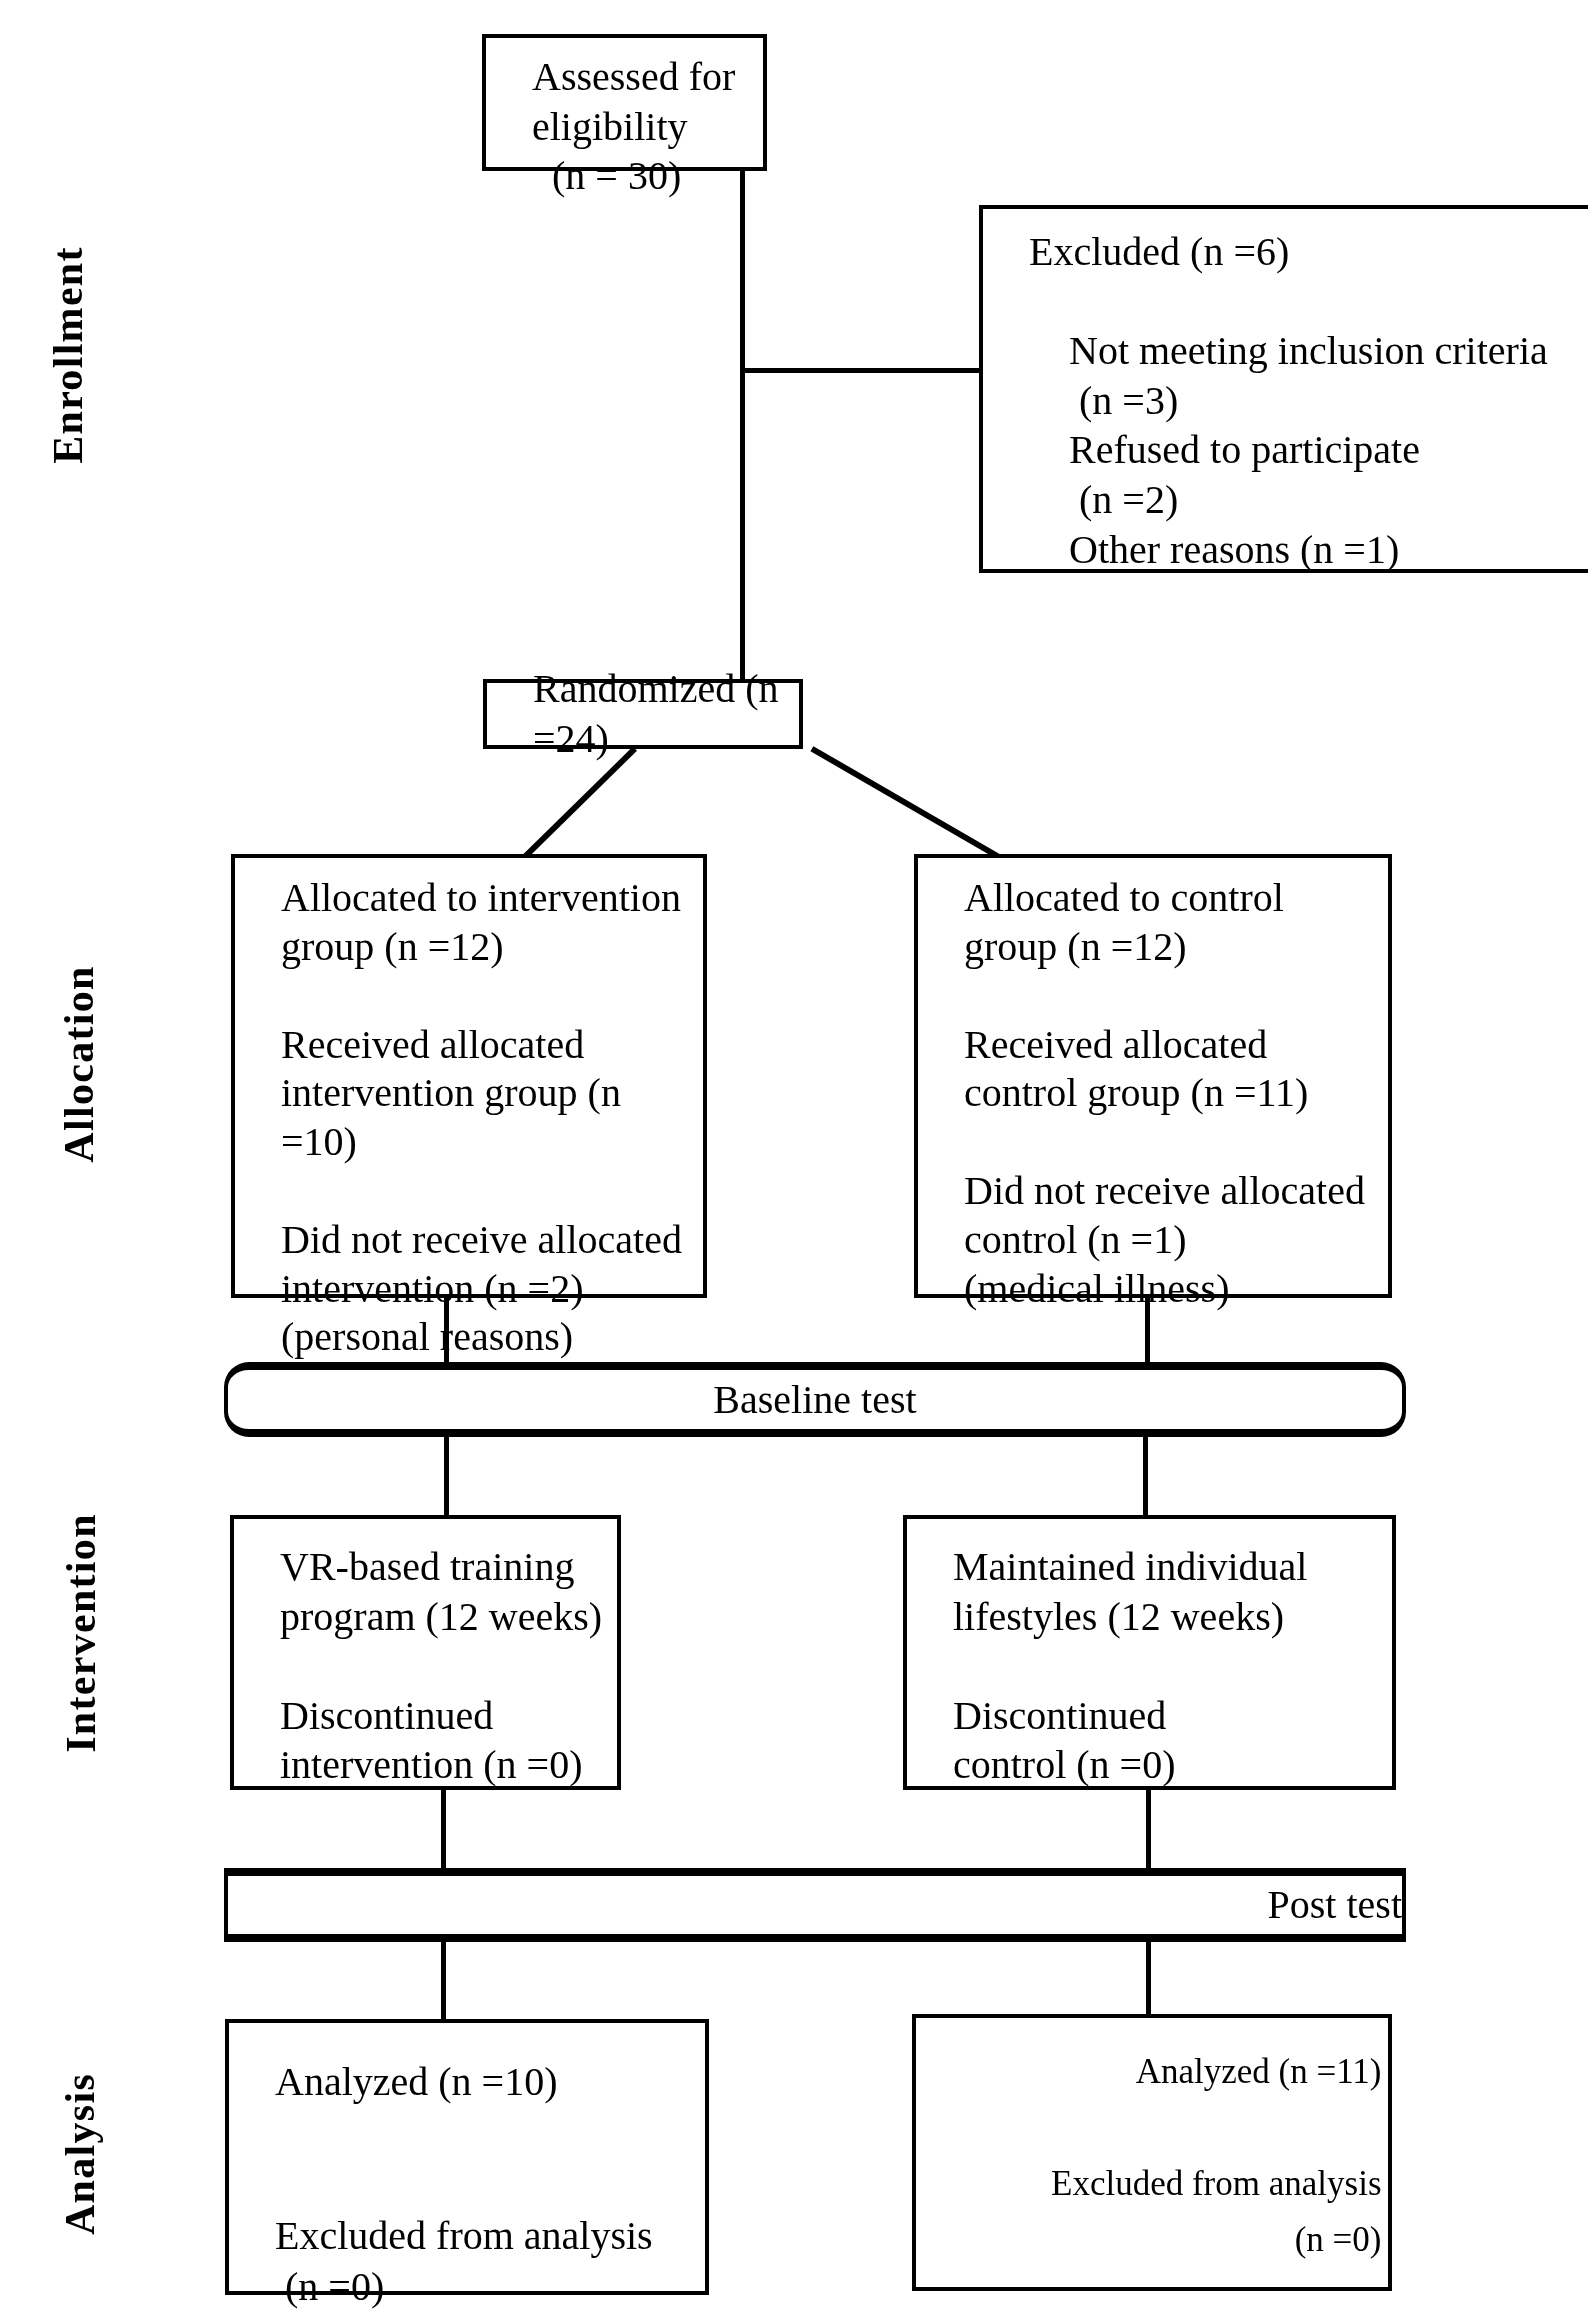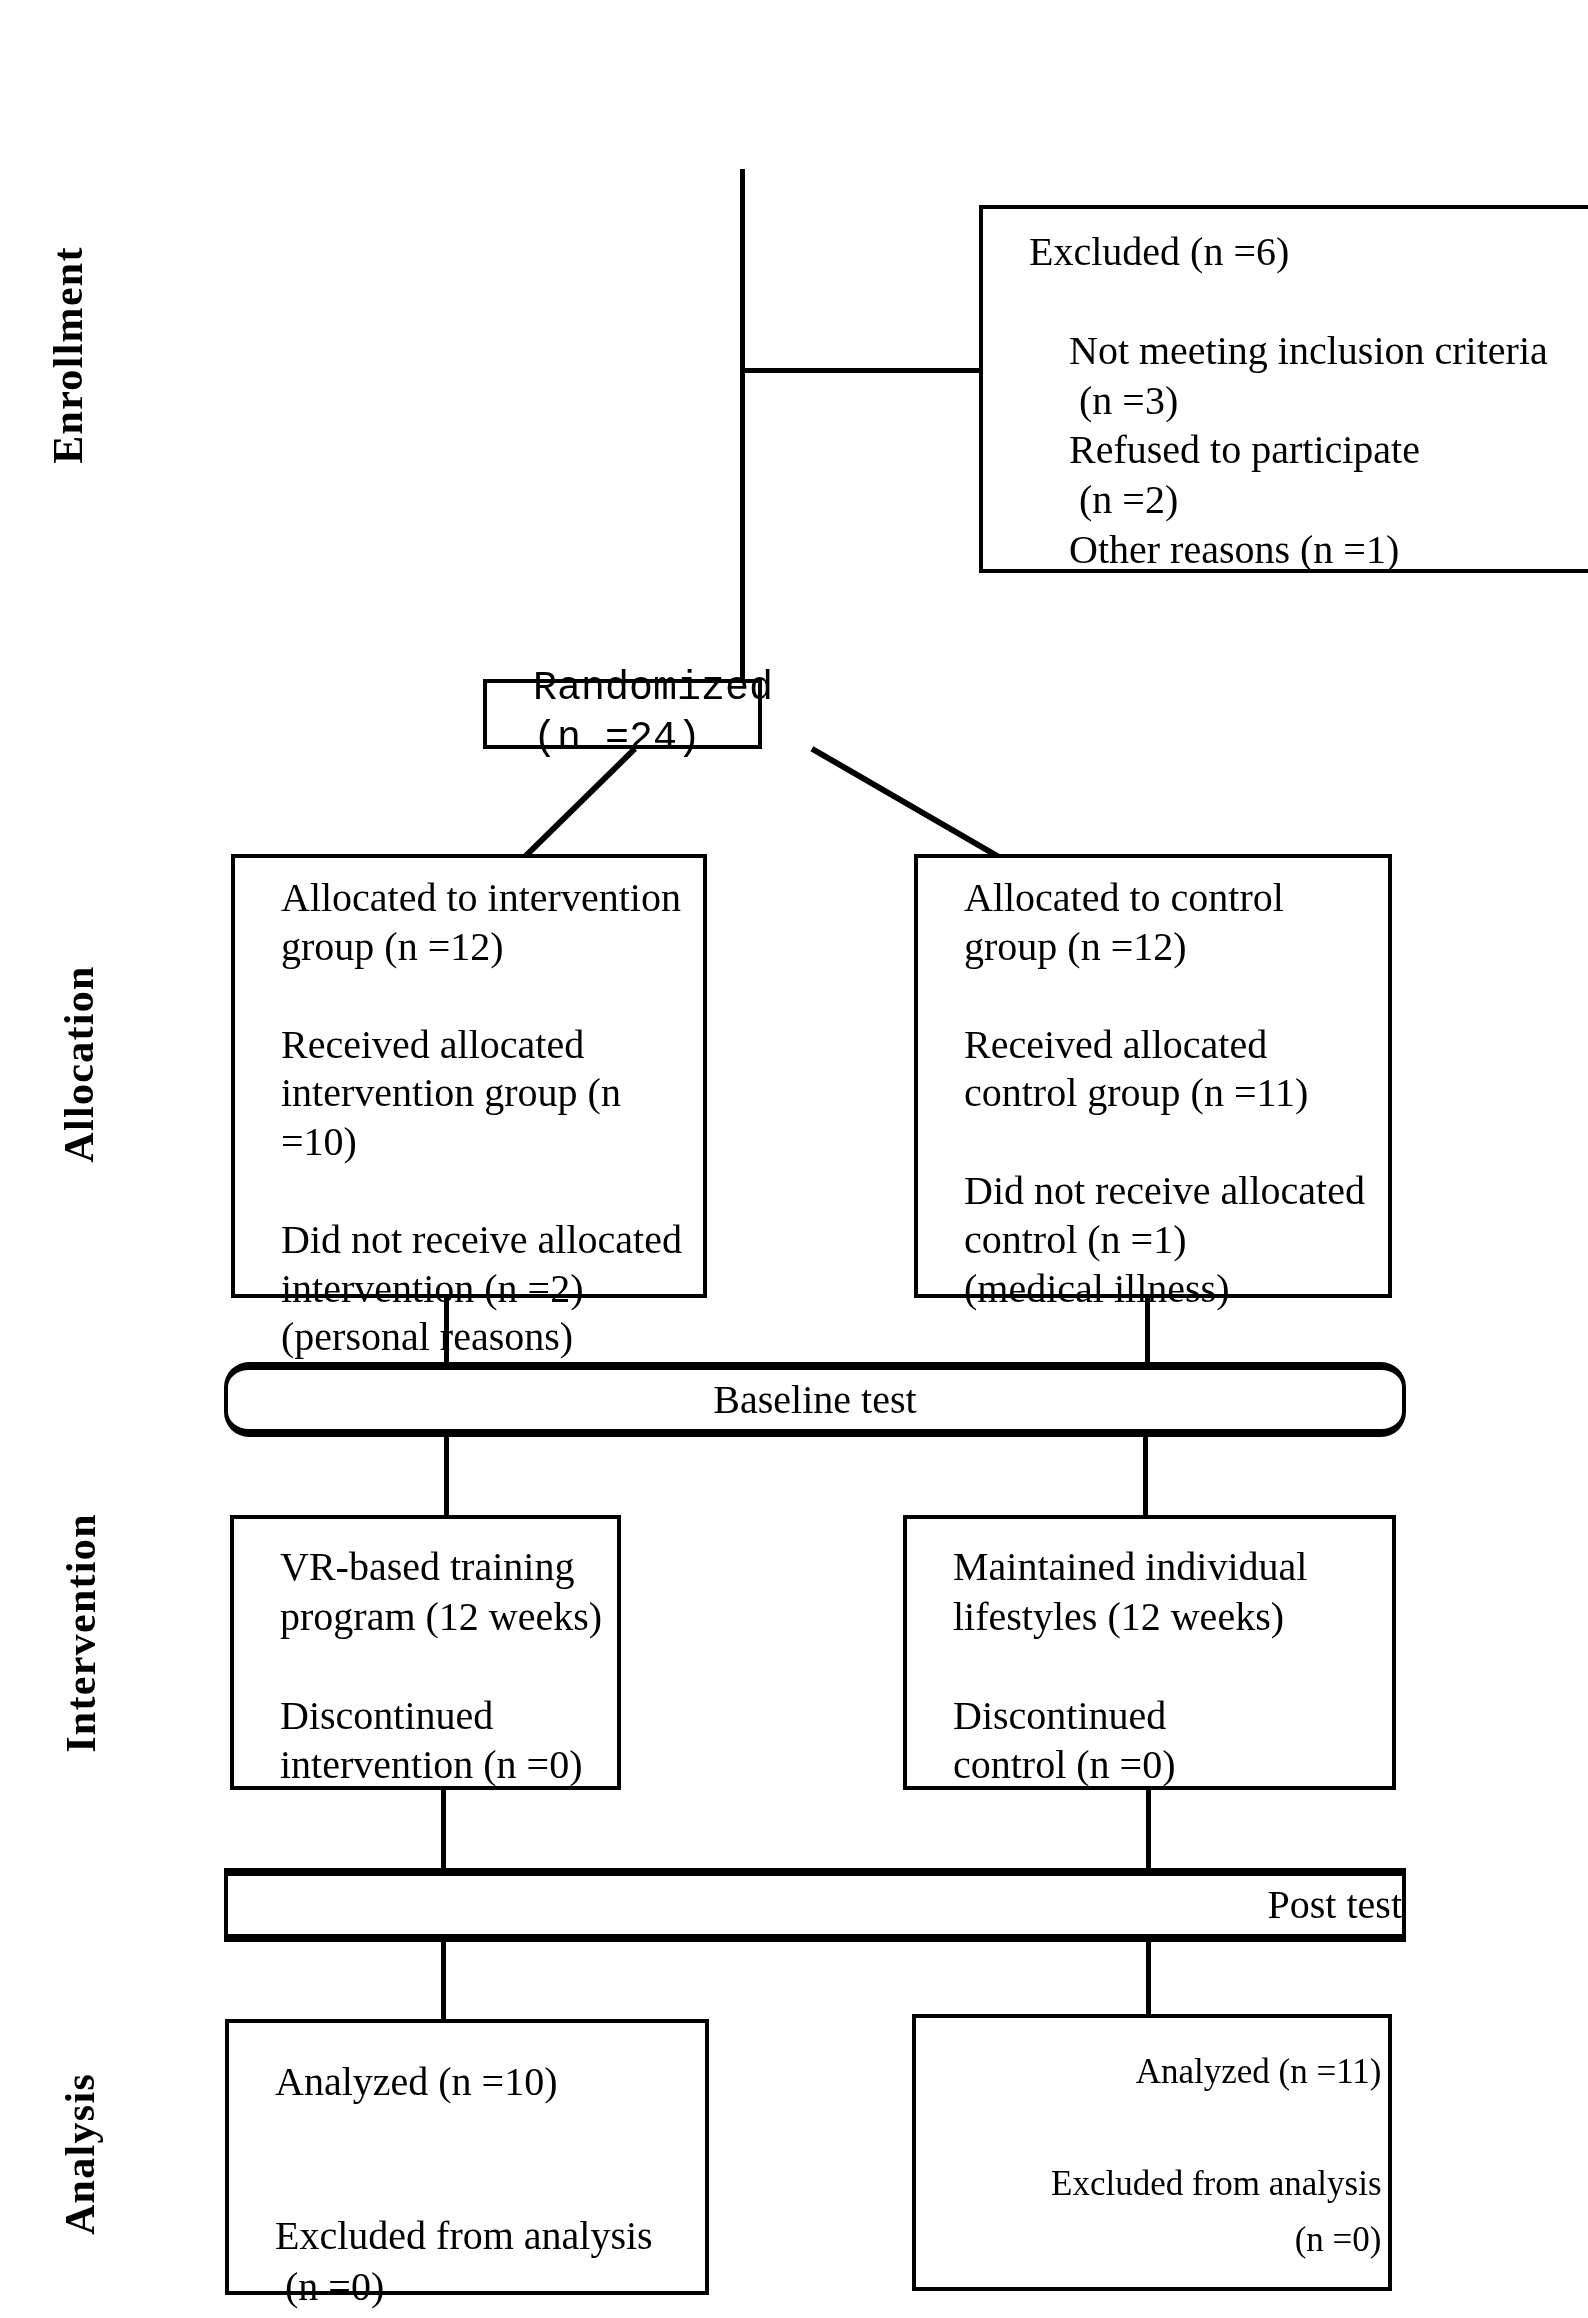--- a/index.html
+++ b/index.html
@@ -83,32 +83,36 @@
   <div class="line" style="left:441px;  top:1788px; width:4.6px;   height:82px;"></div>
   <div class="line" style="left:1146px; top:1788px; width:4.6px;   height:82px;"></div>
   <div class="line" style="left:441px;  top:1939px; width:4.6px;   height:82px;"></div>
   <div class="line" style="left:1146px; top:1939px; width:4.6px;   height:77px;"></div>
 
   <svg class="diag" width="1588" height="2319" viewBox="0 0 2441 3563">
     <line x1="976" y1="1150" x2="807" y2="1316" stroke="#000000" stroke-width="9"></line>
     <line x1="1248" y1="1150" x2="1535" y2="1316" stroke="#000000" stroke-width="9"></line>
   </svg>
 
+  <div class="box" style="left:482px; top:34px; width:285px; height:137px; padding:14.3px 9.8px 0 46px;">
+    <div class="txt">Assessed for eligibility
+  (n = 30)</div>
+  </div>
 
   <div class="box" style="left:979px; top:205px; width:665px; height:368px; padding:18px 9.8px 0 46px;">
     <div class="txt">Excluded (n =6)
 
     Not meeting inclusion criteria
      (n =3)
     Refused to participate
      (n =2)
     Other reasons (n =1)</div>
   </div>
 
-  <div class="box vcenter" style="left:483px; top:679px; width:279px; height:70px; padding:0 6.5px 0 46px;font-family:Liberation Mono, monospace;">
+  <div class="box vcenter" style="left:483px; top:679px; width:320px; height:70px; padding:0 6.5px 0 46px;">
     <div class="txt">Randomized (n =24)</div>
   </div>
 
   <div class="box" style="left:231px; top:854px; width:476px; height:444px; padding:16.3px 6.5px 0 46px;">
     <div class="txt" style="line-height:1.22;">Allocated to intervention
 group (n =12)
 
 Received allocated
 intervention group (n =10)
 

